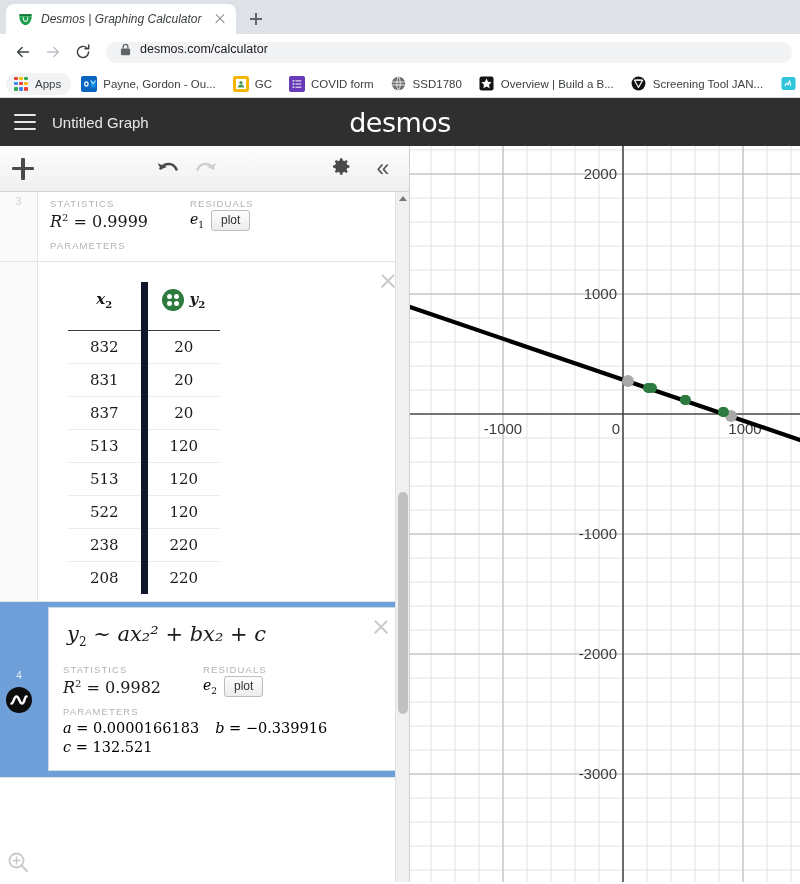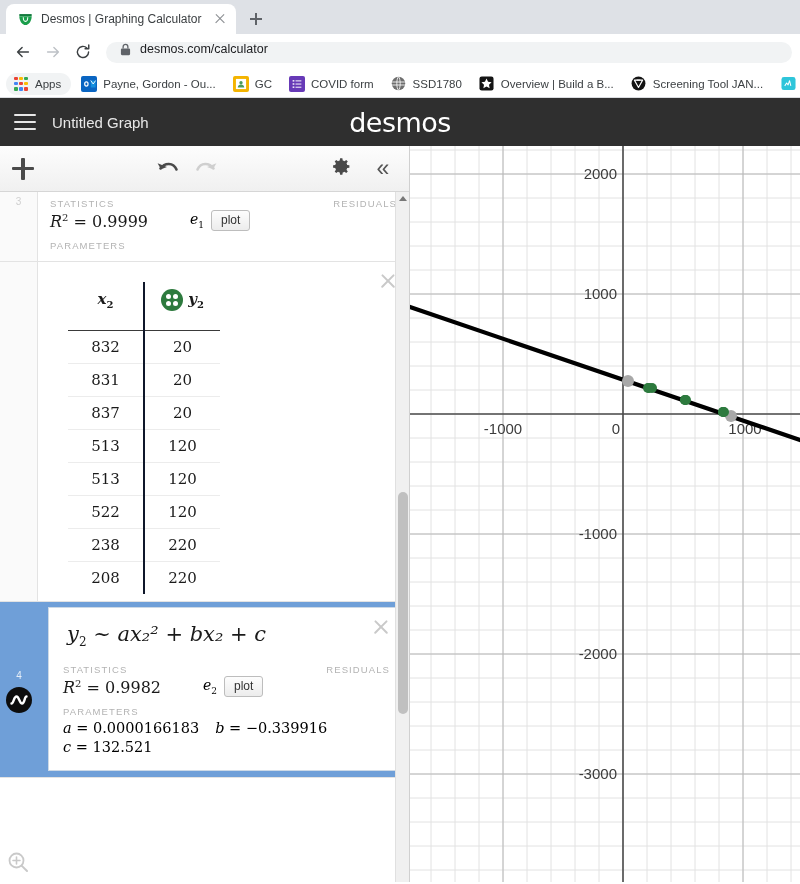--- a/index.html
+++ b/index.html
@@ -7,21 +7,21 @@
     width: 800px; height: 884px;
     font-family: "Liberation Sans", sans-serif;
     overflow: hidden;
     background: #fff;
   }
   #app { position: relative; width: 800px; height: 884px; }
 
   
   .tabstrip {
     height: 34px; background: #dee1e6;
-    display: flex; align-items: flex-end; padding-left: 6px;
+    display: flex; align-items: flex-end; padding-left: 6px; font-style: italic;
   }
   .tab {
     display: flex; align-items: center; gap: 8px;
     height: 30px; width: 230px;
     background: #fff;
     border-radius: 8px 8px 0 0;
     padding: 0 8px 0 11px;
     position: relative;
   }
   .tab-favicon {
@@ -166,21 +166,21 @@
   .row-num { font-size: 10px; color: #cfcfcf; }
   .row-body { flex: 1 1 auto; padding: 6px 12px 10px 12px; position: relative; }
 
   .math { font-family: "DejaVu Serif", serif; color: #1a1a1a; }
   .seclabel {
     font-size: 9.5px; letter-spacing: 1.1px; color: #b3b3b3;
     font-family: "Liberation Sans", sans-serif; text-transform: uppercase;
   }
   .statline { display: flex; align-items: flex-start; }
   .stat-col { width: 140px; flex: 0 0 140px; }
-  .resid-col { flex: 1 1 auto; text-align: right; }
+  .resid-col { flex: 1 1 auto; }
   .rsq { font-size: 16px; font-family: "DejaVu Serif", serif; margin-top: 3px; }
   .rsq sup { font-size: 10px; vertical-align: super; }
   .plotrow { display: flex; align-items: center; gap: 7px; margin-top: 1px; }
   .e-sub { font-family:"DejaVu Serif",serif; font-style: italic; font-size: 14px; }
   .e-sub sub { font-size: 9px; font-style: normal; }
   .plotbtn {
     font-family:"Liberation Sans",sans-serif; font-size: 12px;
     color: #333; background: linear-gradient(#fdfdfd,#ececec);
     border: 1px solid #bdbdbd; border-radius: 3px;
     padding: 2px 9px 3px;
@@ -203,21 +203,21 @@
 
   
   table.dtable { border-collapse: collapse; margin: 14px 0 0 18px; }
   table.dtable th, table.dtable td {
     font-family: "DejaVu Serif", serif;
     font-size: 15px; color: #1a1a1a;
     text-align: center; padding: 7px 0; width: 76px;
   }
   table.dtable th { font-style: italic; padding-bottom: 5px; }
   table.dtable th sub, table.dtable td sub { font-size: 10px; font-style: normal; }
-  .colsep { border-left: 2px solid #0f172a; }
+  .colsep { border-left: 7px solid #0f172a; }
   .headrule td, .headrule th { border-bottom: 1.4px solid #3a3a3a; padding: 0; height: 0; }
   table.dtable tr.datarow td { border-bottom: 1px solid #ececec; }
   table.dtable tr.datarow:last-child td { border-bottom: none; }
   .ptstyle {
     display: inline-block; width: 22px; height: 22px; border-radius: 50%;
     background: #2d7a3e; position: relative; vertical-align: middle;
     margin-right: 5px;
   }
   .ptstyle i {
     position: absolute; width: 5px; height: 5px; border-radius: 50%;

